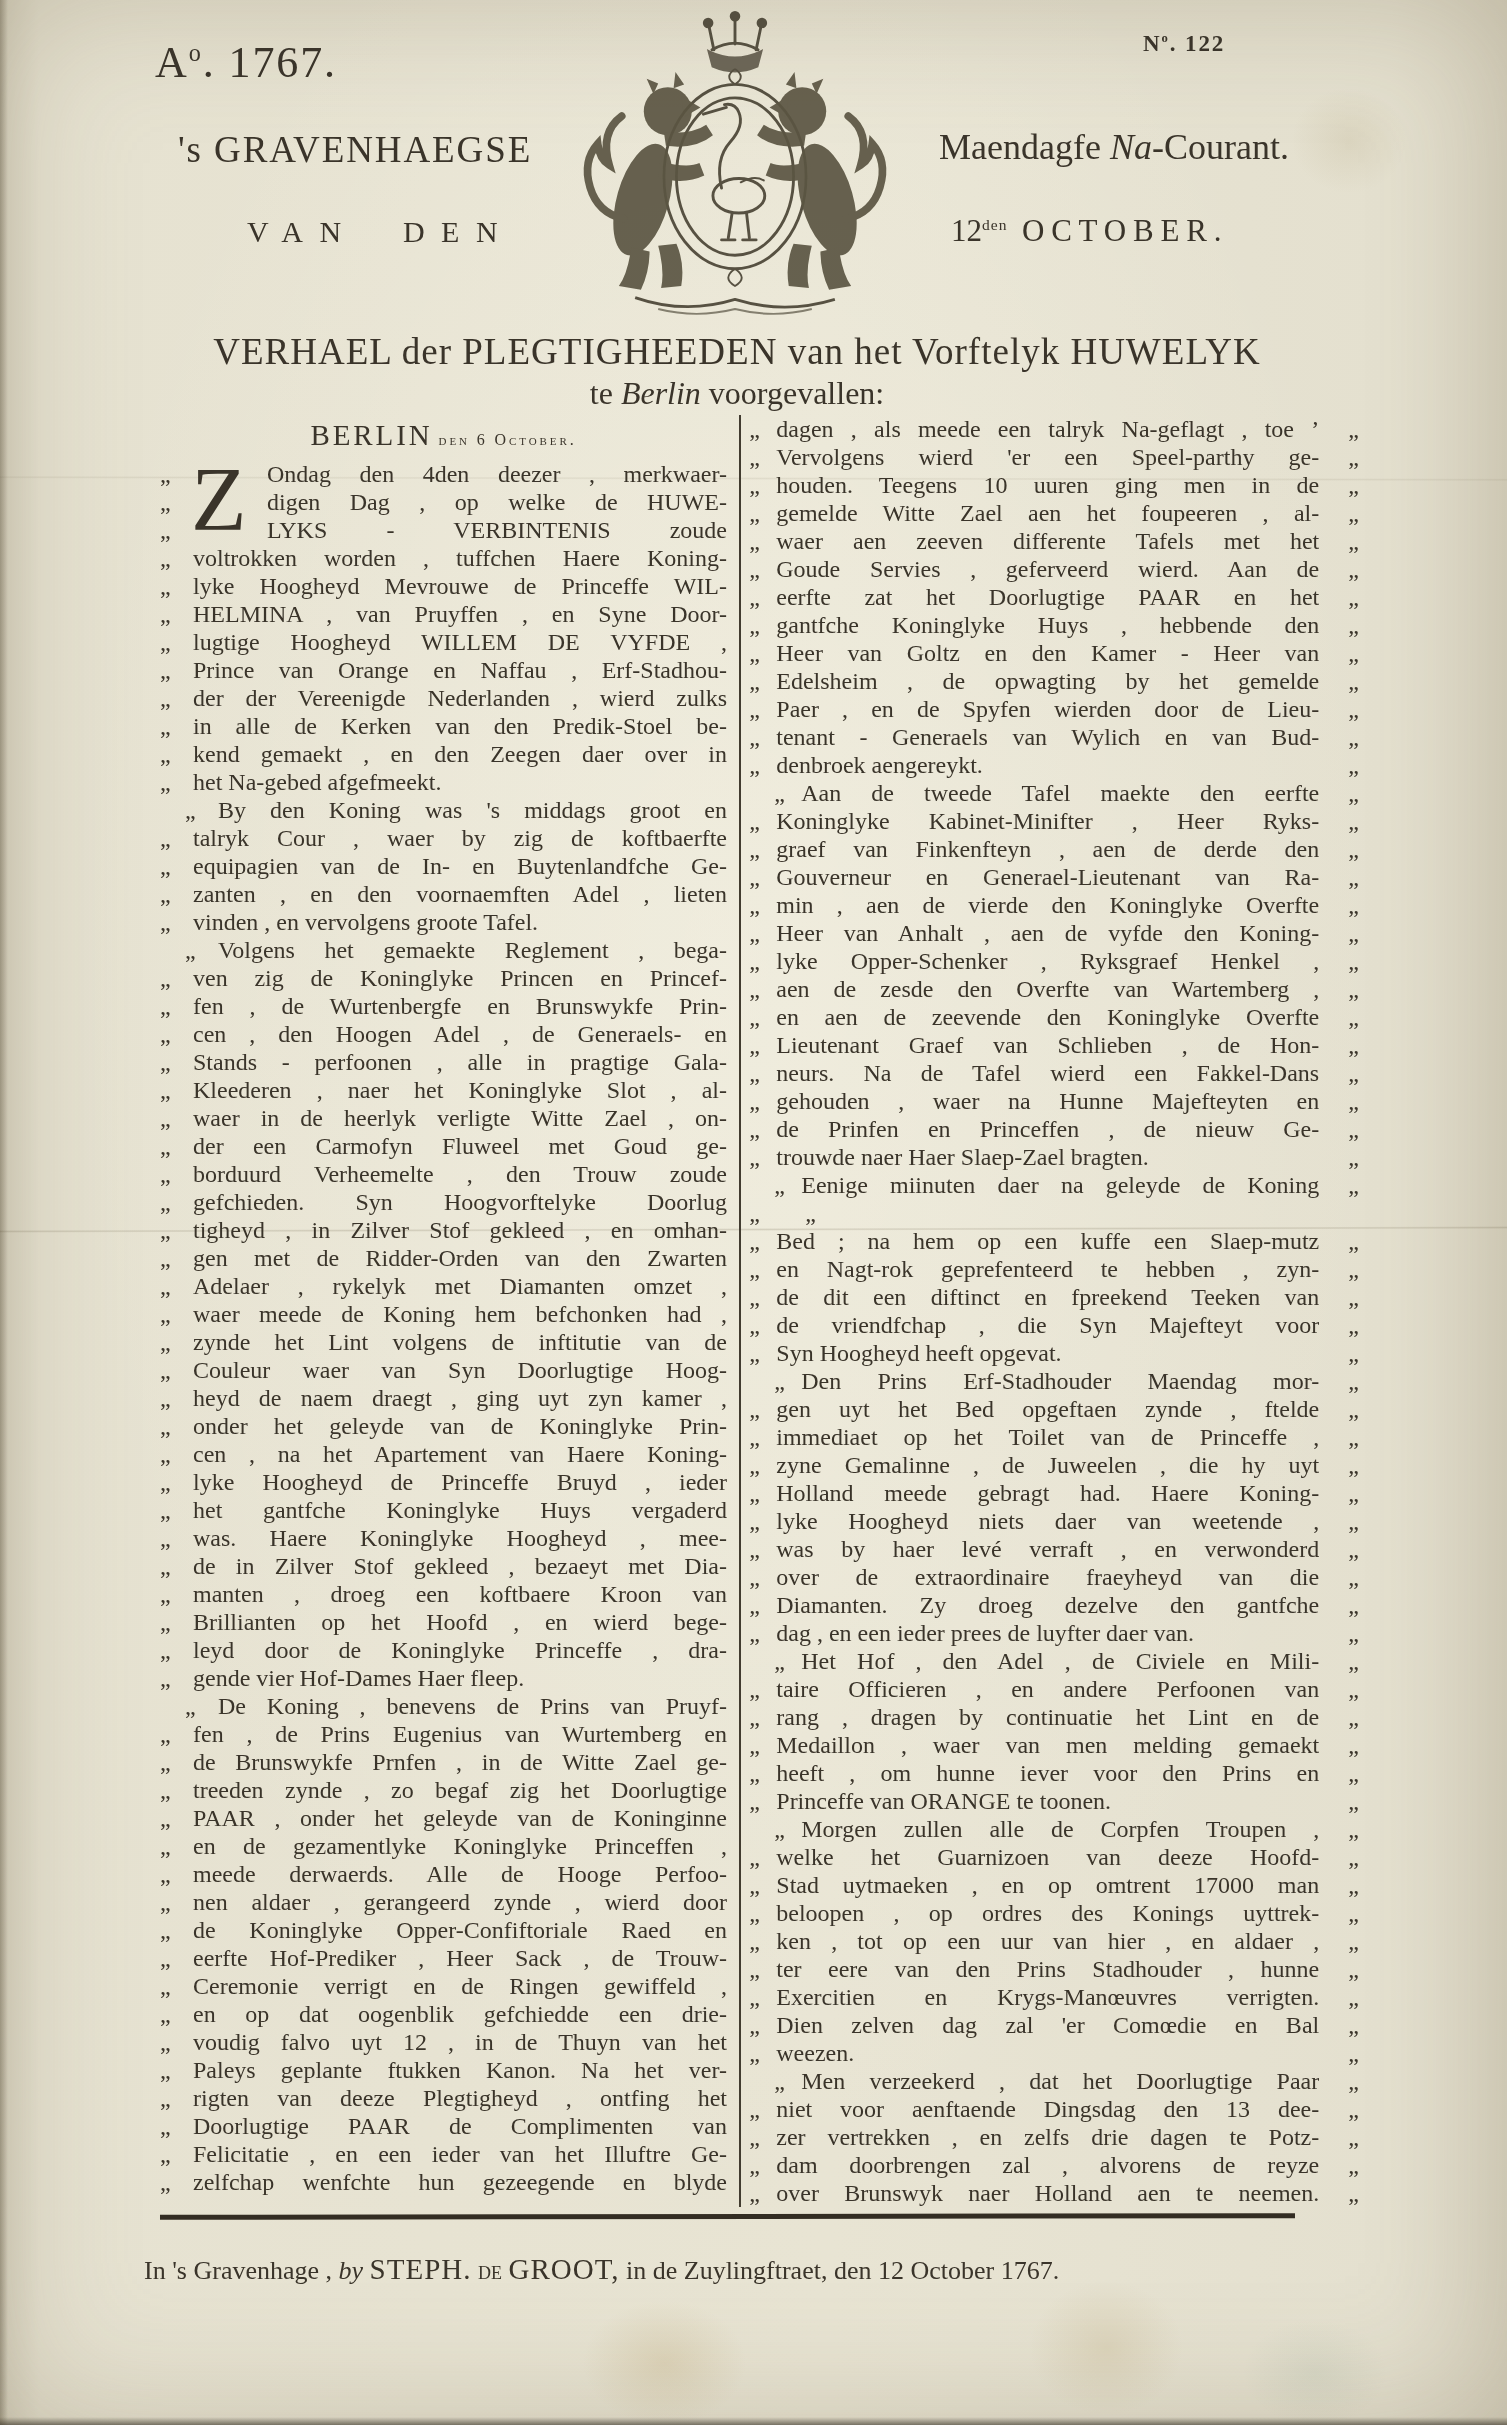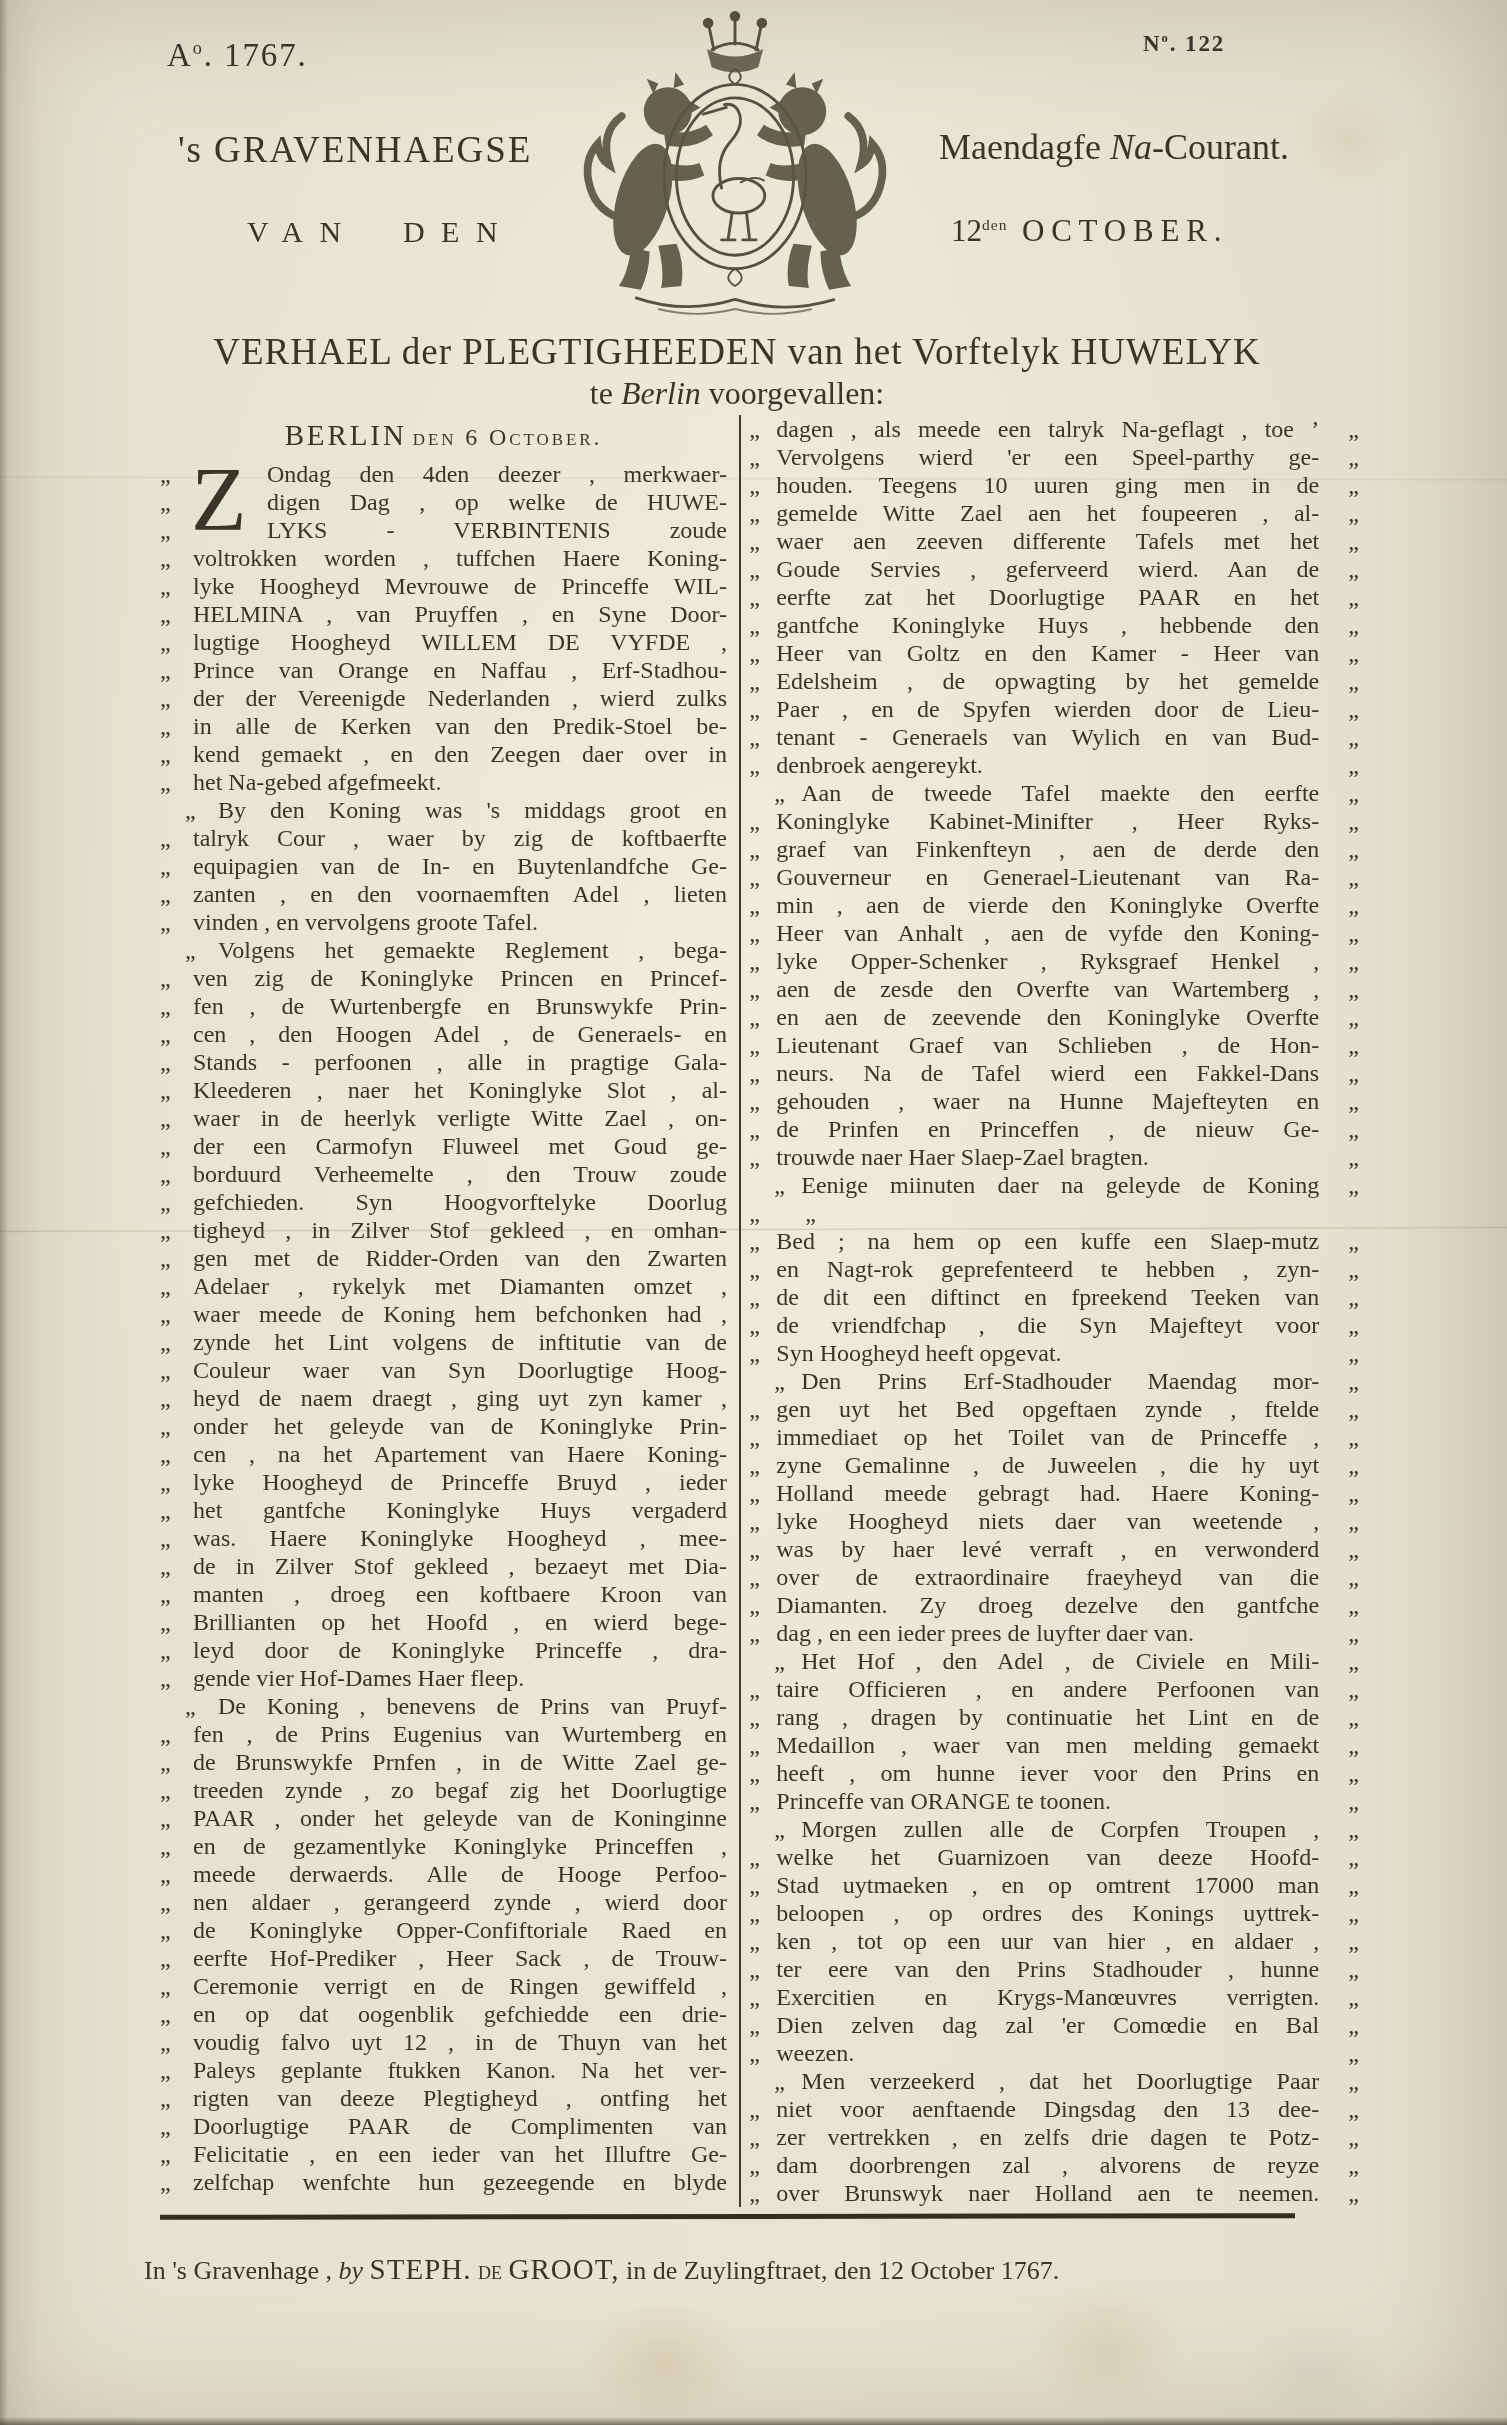--- a/index.html
+++ b/index.html
@@ -20,21 +20,21 @@
   .stain{position:absolute;border-radius:50%;pointer-events:none;}
   .s1{left:582px;top:2300px;width:165px;height:126px;background:radial-gradient(rgba(168,136,70,0.18),rgba(168,136,70,0) 70%);}
   .s2{left:1029px;top:2280px;width:155px;height:136px;background:radial-gradient(rgba(160,130,66,0.15),rgba(160,130,66,0) 70%);}
   .s3{left:1291px;top:87px;width:116px;height:107px;background:radial-gradient(rgba(150,128,76,0.12),rgba(150,128,76,0) 70%);}
   .s4{left:1242px;top:2319px;width:146px;height:107px;background:radial-gradient(rgba(110,140,120,0.10),rgba(110,140,120,0) 70%);}
   .crease{position:absolute;left:0;width:1508px;height:2.9px;background:linear-gradient(rgba(105,95,70,0.0),rgba(105,95,70,0.20),rgba(105,95,70,0.0));pointer-events:none;}
   .c1{top:1228px;transform:rotate(-0.15deg);}
   .c2{top:477px;opacity:.5;transform:rotate(0.1deg);}
 
   
-  .hdr-year{position:absolute;left:167px;top:37px;font-size:33px;letter-spacing:1.9px;}
+  .hdr-year{position:absolute;left:155px;top:37px;font-size:44px;letter-spacing:1.9px;}
   .hdr-num{position:absolute;left:1143px;top:31px;font-size:23px;letter-spacing:1.9px;font-weight:bold;}
   .hdr-year sup,.hdr-num sup{font-size:0.55em;}
   .mast-left{position:absolute;left:178px;top:128px;font-size:37px;letter-spacing:1.9px;}
   .mast-right{position:absolute;left:939px;top:126px;font-size:36px;}
   .date-left{position:absolute;left:247px;top:215px;font-size:30px;letter-spacing:16.5px;word-spacing:21.3px;}
   .date-right{position:absolute;left:951px;top:213px;font-size:31px;}
   .date-right sup{font-size:0.5em;letter-spacing:1px;}
   .date-right .oct{letter-spacing:6.8px;}
   .crest{position:absolute;left:543px;top:9.7px;width:384px;height:312px;}
   .crest svg{width:100%;height:100%;opacity:0.88;}
@@ -43,21 +43,21 @@
   .title{position:absolute;left:116px;top:330px;width:1242px;text-align:center;}
   .t1{font-size:37px;letter-spacing:1px;white-space:nowrap;}
   .t2{font-size:32px;margin-top:1.9px;}
 
   
   .cols{position:absolute;left:160px;top:415px;width:1223px;display:flex;align-items:flex-start;font-size:24px;}
   .col-left{width:567px;margin-right:11.6px;}
   .col-right{width:629px;border-left:2.9px solid #423c30;padding-left:8.7px;box-sizing:border-box;}
   .col-heading{height:45px;line-height:41px;text-align:center;white-space:nowrap;}
   .ch-main{font-size:29px;letter-spacing:2.9px;}
-  .ch-rest{font-variant:small-caps;font-size:24px;letter-spacing:2.9px;}
+  .ch-rest{font-variant:small-caps;font-size:16px;letter-spacing:2.9px;}
   .ln{display:flex;line-height:28px;height:28px;}
   .q{flex:none;width:33px;}
   .col-right .q{width:27px;}
   .t{flex:1;text-align:justify;text-align-last:justify;overflow:hidden;white-space:nowrap-disabled;}
   .ln.end .t{text-align-last:left;}
   .r{flex:none;width:19.4px;margin-left:29px;}
   .para{position:relative;}
   .dropcap{position:absolute;left:31px;top:0px;font-size:91px;line-height:80px;}
   .ln.dcl .t{padding-left:74px;}
   .ln.pstart .q{margin-left:25px;}

